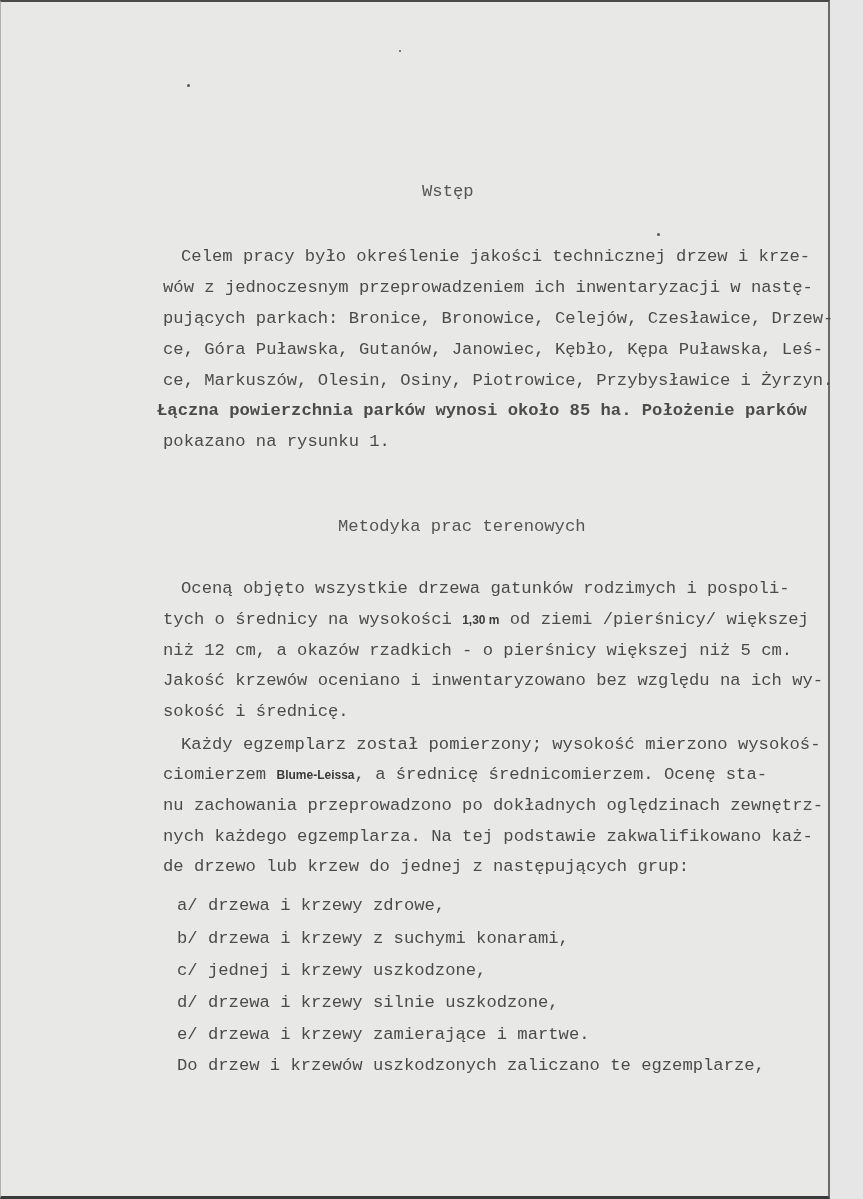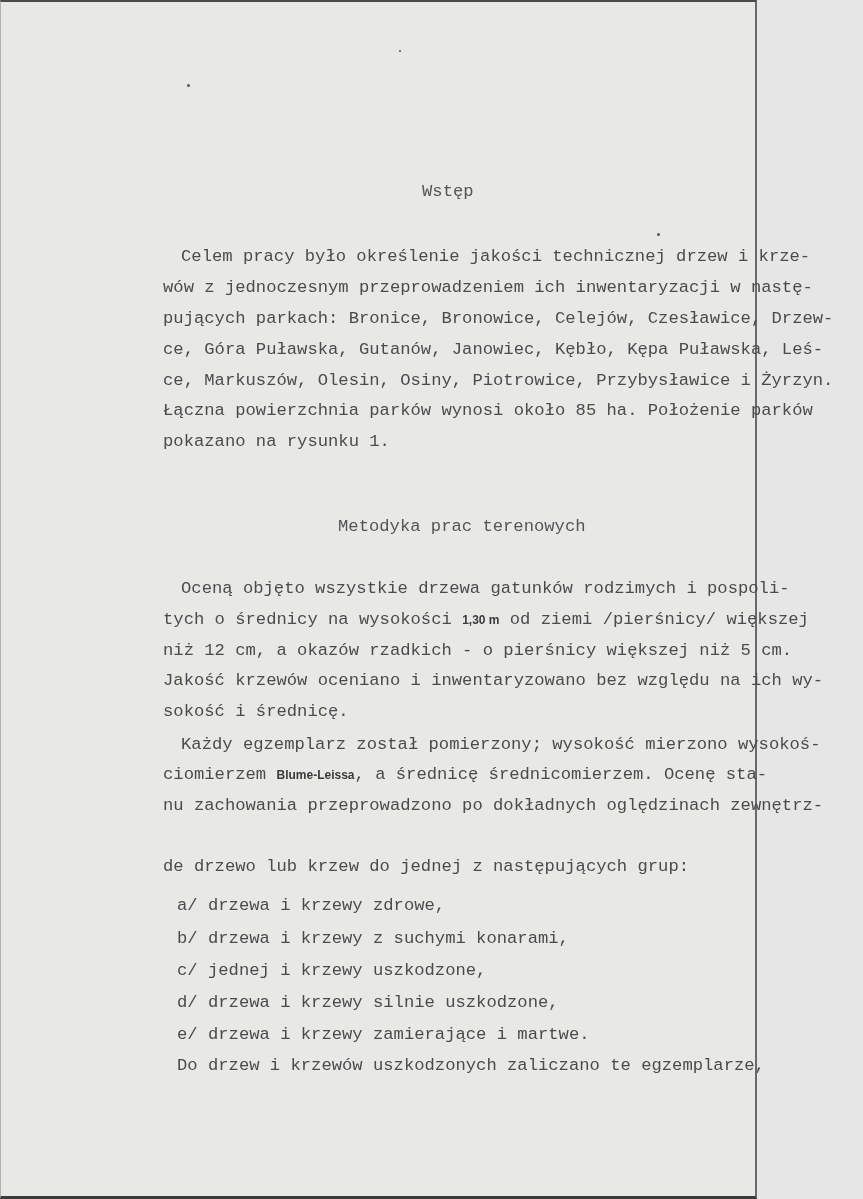--- a/index.html
+++ b/index.html
@@ -2,21 +2,21 @@
 <html><head>
 <meta charset="utf-8">
 <style>
   html, body { margin: 0; padding: 0; }
   body {
     width: 863px; height: 1199px; overflow: hidden;
     background: #e6e6e6;
     position: relative;
   }
   .page {
-    position: absolute; left: 0; top: 0; width: 757px; height: 1199px;
+    position: absolute; left: 0; top: 0; width: 830px; height: 1199px;
     background: #e8e8e7;
     box-sizing: border-box;
     border-top: 2px solid #4a4a4a;
     border-bottom: 3px solid #3a3a3a;
     border-left: 1px solid #b0b0b0;
     border-right: 2px solid #6a6a6a;
   }
   .speck { position: absolute; width: 3px; height: 3px; border-radius: 50%; background: #555; }
   .line {
     position: absolute;
@@ -38,34 +38,35 @@
   <div class="speck" style="left:398px;top:48px;width:2px;height:2px;"></div>
   <div class="speck" style="left:656px;top:231px;"></div>
 
   <div class="line heading" style="left:421px;top:180px;">Wstęp</div>
 
   <div class="line" style="left:180px;top:245px;text-align:center;">Celem pracy było określenie jakości technicznej drzew i krze-</div>
   <div class="line" style="left:162px;top:276px;">wów z jednoczesnym przeprowadzeniem ich inwentaryzacji w nastę-</div>
   <div class="line" style="left:162px;top:307px;">pujących parkach: Bronice, Bronowice, Celejów, Czesławice, Drzew-</div>
   <div class="line" style="left:162px;top:338px;">ce, Góra Puławska, Gutanów, Janowiec, Kębło, Kępa Puławska, Leś-</div>
   <div class="line" style="left:162px;top:369px;">ce, Markuszów, Olesin, Osiny, Piotrowice, Przybysławice i Żyrzyn.</div>
-  <div class="line" style="left:162px;top:399px;">Łączna powierzchnia parków wynosi około 85 ha. Położenie parków</div>
+  <div class="line" style="left:156px;top:399px;font-weight:bold;">Łączna powierzchnia parków wynosi około 85 ha. Położenie parków</div>
   <div class="line" style="left:162px;top:430px;text-align:center;">pokazano na rysunku 1.</div>
 
   <div class="line heading" style="left:337px;top:515px;">Metodyka prac terenowych</div>
 
   <div class="line" style="left:180px;top:577px;">Oceną objęto wszystkie drzewa gatunków rodzimych i pospoli-</div>
   <div class="line" style="left:162px;top:608px;"><span>tych o średnicy na wysokości </span><span class="bold">1,30 m</span><span> od ziemi /pierśnicy/ większej</span></div>
   <div class="line" style="left:162px;top:639px;">niż 12 cm, a okazów rzadkich - o pierśnicy większej niż 5 cm.</div>
   <div class="line" style="left:162px;top:669px;">Jakość krzewów oceniano i inwentaryzowano bez względu na ich wy-</div>
   <div class="line" style="left:162px;top:700px;">sokość i średnicę.</div>
 
   <div class="line" style="left:180px;top:733px;">Każdy egzemplarz został pomierzony; wysokość mierzono wysokoś-</div>
   <div class="line" style="left:162px;top:763px;"><span>ciomierzem </span><span class="bold">Blume-Leissa</span><span>, a średnicę średnicomierzem. Ocenę sta-</span></div>
   <div class="line" style="left:162px;top:794px;">nu zachowania przeprowadzono po dokładnych oględzinach zewnętrz-</div>
+  <div class="line" style="left:162px;top:825px;">nych każdego egzemplarza. Na tej podstawie zakwalifikowano każ-</div>
   <div class="line" style="left:162px;top:855px;">de drzewo lub krzew do jednej z następujących grup:</div>
 
   <div class="line" style="left:176px;top:894px;">a/ drzewa i krzewy zdrowe,</div>
   <div class="line" style="left:176px;top:927px;">b/ drzewa i krzewy z suchymi konarami,</div>
   <div class="line" style="left:176px;top:959px;">c/ jednej i krzewy uszkodzone,</div>
   <div class="line" style="left:176px;top:991px;">d/ drzewa i krzewy silnie uszkodzone,</div>
   <div class="line" style="left:176px;top:1023px;">e/ drzewa i krzewy zamierające i martwe.</div>
 
   <div class="line" style="left:176px;top:1054px;">Do drzew i krzewów uszkodzonych zaliczano te egzemplarze,</div>
 </div>

